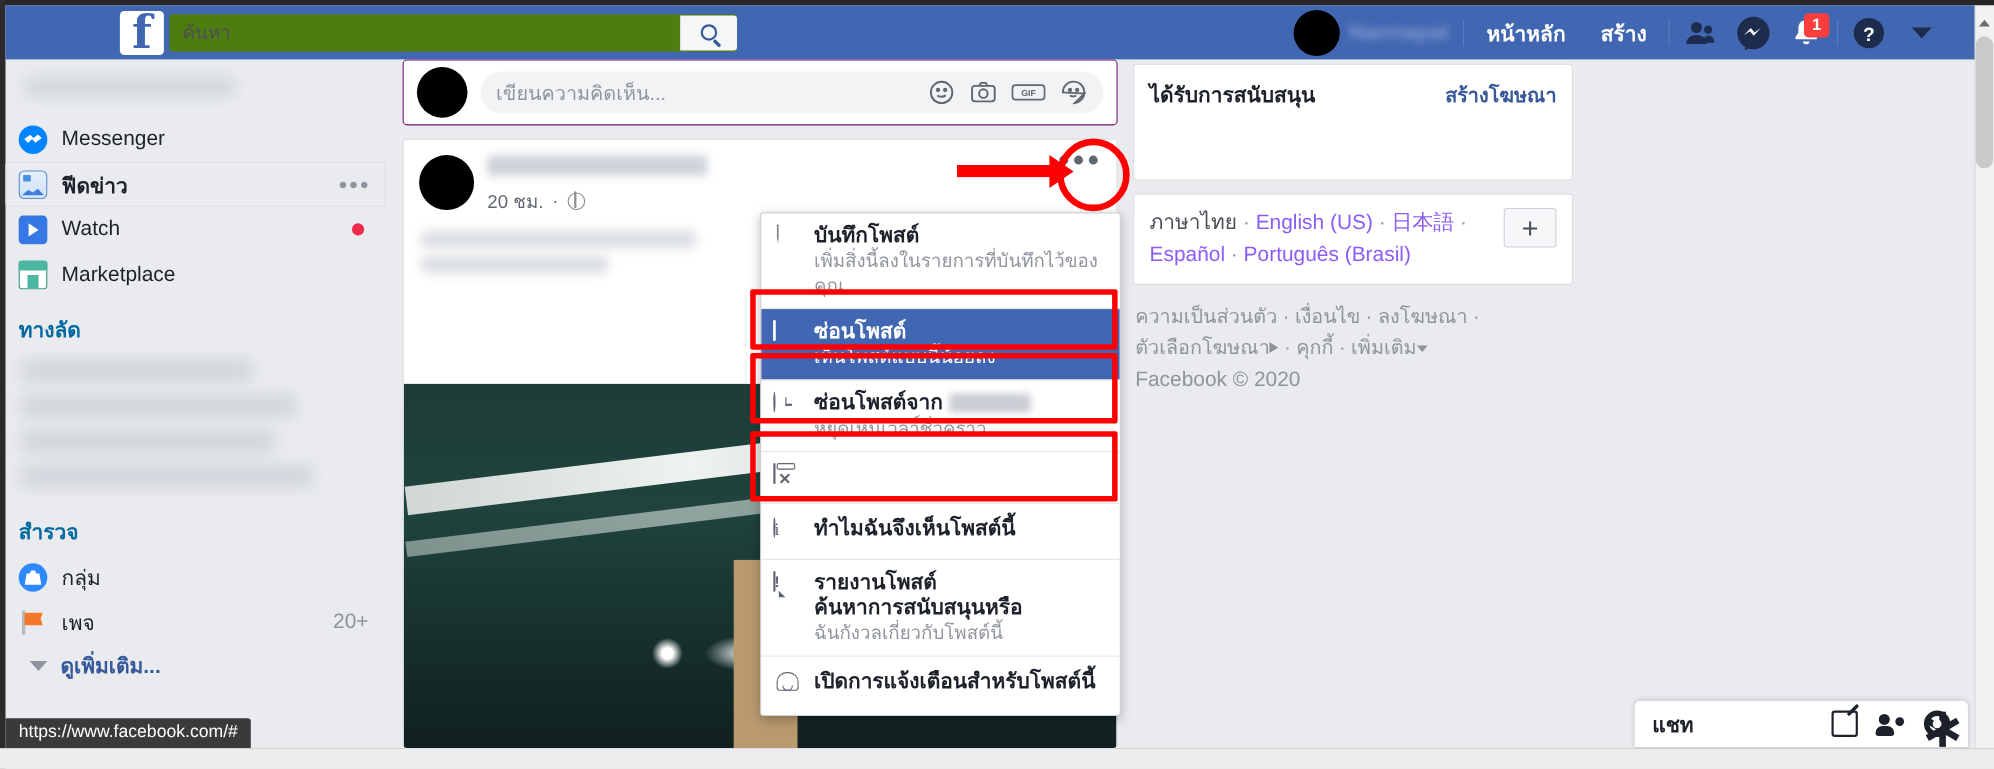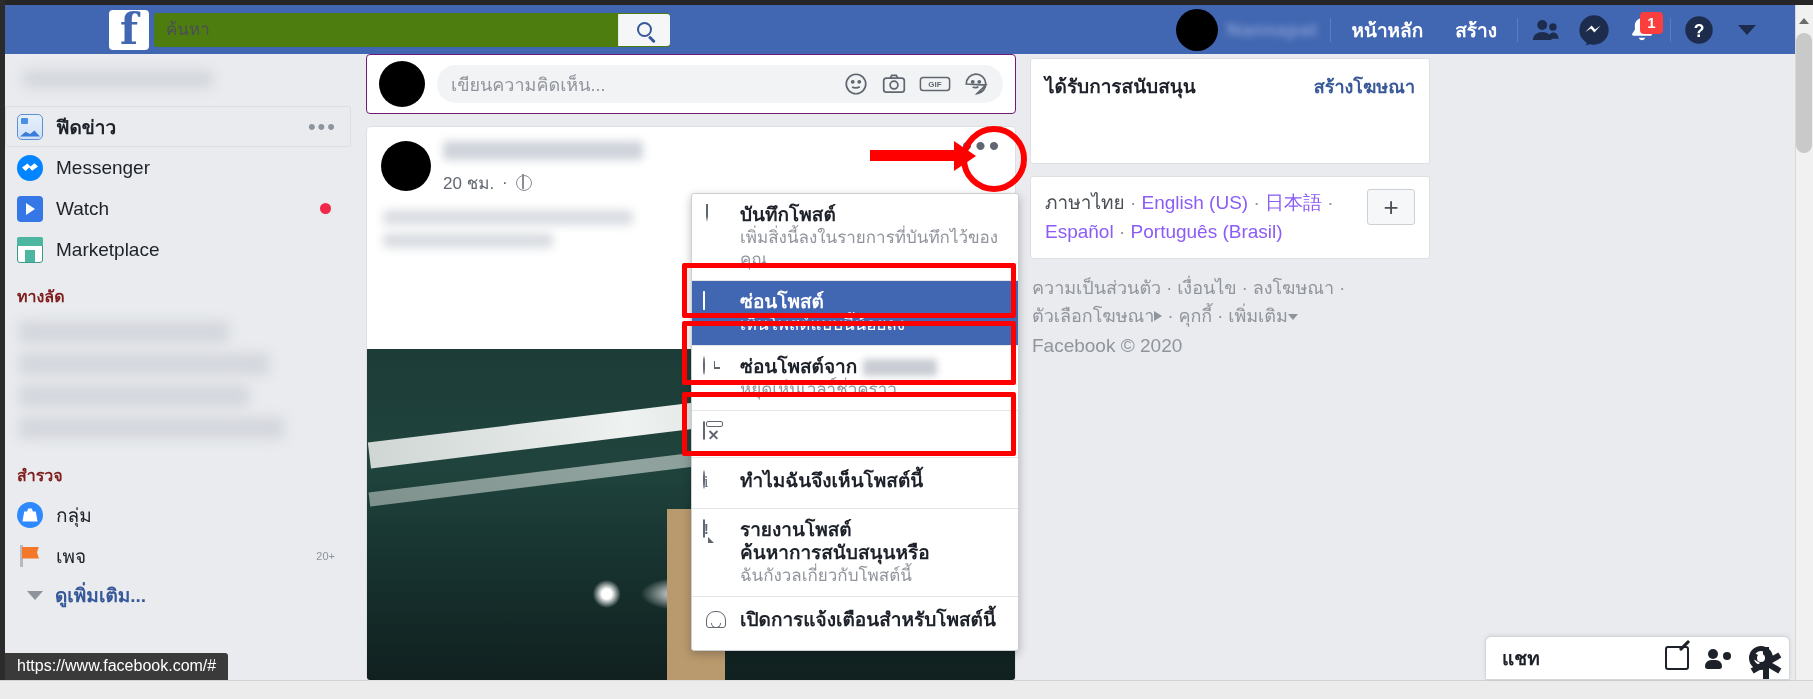--- a/index.html
+++ b/index.html
@@ -81,22 +81,22 @@
   .sidebar { position:absolute; left:5px; top:54px; width:360px; height:626px; }
   .blur-ghost { filter: blur(6px); }
   .ghost-row { height:18px; border-radius:4px; background:#d4d7dd; margin:0 0 10px 0; }
   .side-item {
     display:flex; align-items:center; height:41px; padding-left:12px; gap:13px;
     border-radius:3px; cursor:pointer; margin-right:14px;
   }
   .side-item.active { background:#e9ebee; box-shadow:inset 0 0 0 1px #dcdee3; }
   .side-label { font-size:19px; color:#1d2129; }
   .side-label.bold { font-weight:bold; }
-  .sec-head { font-size:16px; font-weight:bold; color:#7f1d1d; padding:14px 0 6px 12px; }
-  .count-tag { margin-left:auto; color:#8d949e; font-size:11px; padding-right:16px; }
+  .sec-head { font-size:19px; font-weight:bold; color:#0369a1; padding:14px 0 6px 12px; }
+  .count-tag { margin-left:auto; color:#8d949e; font-size:19px; padding-right:16px; }
   .ic { width:26px; height:26px; flex:none; border-radius:5px; position:relative; }
   .ic-feed { background:linear-gradient(#e8f0fb,#cfe0f7); border:1.5px solid #5b8fd6; }
   .ic-feed:before{content:"";position:absolute;left:3px;top:3px;width:7px;height:6px;background:#4a90e2;border-radius:1px;}
   .ic-feed:after{content:"";position:absolute;left:2px;bottom:2px;width:20px;height:8px;background:#3b7dd8;
     clip-path:polygon(0 100%,28% 40%,50% 70%,72% 25%,100% 100%);}
   .ic-msgr { background:#0084ff; border-radius:50%; }
   .ic-msgr:after{content:"";position:absolute;left:5px;top:8px;width:16px;height:9px;background:#fff;
     clip-path:polygon(0 55%,34% 10%,53% 45%,78% 8%,100% 45%,63% 92%,45% 55%,22% 95%);}
   .ic-watch { background:#3578e5; border-radius:4px; }
   .ic-watch:after{content:"";position:absolute;left:9px;top:7px;border-left:9px solid #fff;
@@ -313,28 +313,28 @@
         <div class="caret-dn"></div>
       </div>
     </div>
   </div>
 
   <div class="sidebar">
     <div style="padding:16px 18px 8px 18px;" class="blur-ghost">
       <div class="ghost-row" style="width:190px;"></div>
     </div>
 
+    <div class="side-item">
+      <span class="ic ic-msgr"></span>
+      <span class="side-label">Messenger</span>
+    </div>
     <div class="side-item active">
       <span class="ic ic-feed"></span>
       <span class="side-label bold">ฟีดข่าว</span>
       <span style="margin-left:auto;padding-right:14px;color:#8d949e;font-size:22px;letter-spacing:2px;">•••</span>
-    </div>
-    <div class="side-item">
-      <span class="ic ic-msgr"></span>
-      <span class="side-label">Messenger</span>
     </div>
     <div class="side-item">
       <span class="ic ic-watch"></span>
       <span class="side-label">Watch</span>
       <span style="margin-left:auto;margin-right:20px;width:11px;height:11px;border-radius:50%;background:#f02849;"></span>
     </div>
     <div class="side-item">
       <span class="ic ic-mkt"></span>
       <span class="side-label">Marketplace</span>
     </div>

